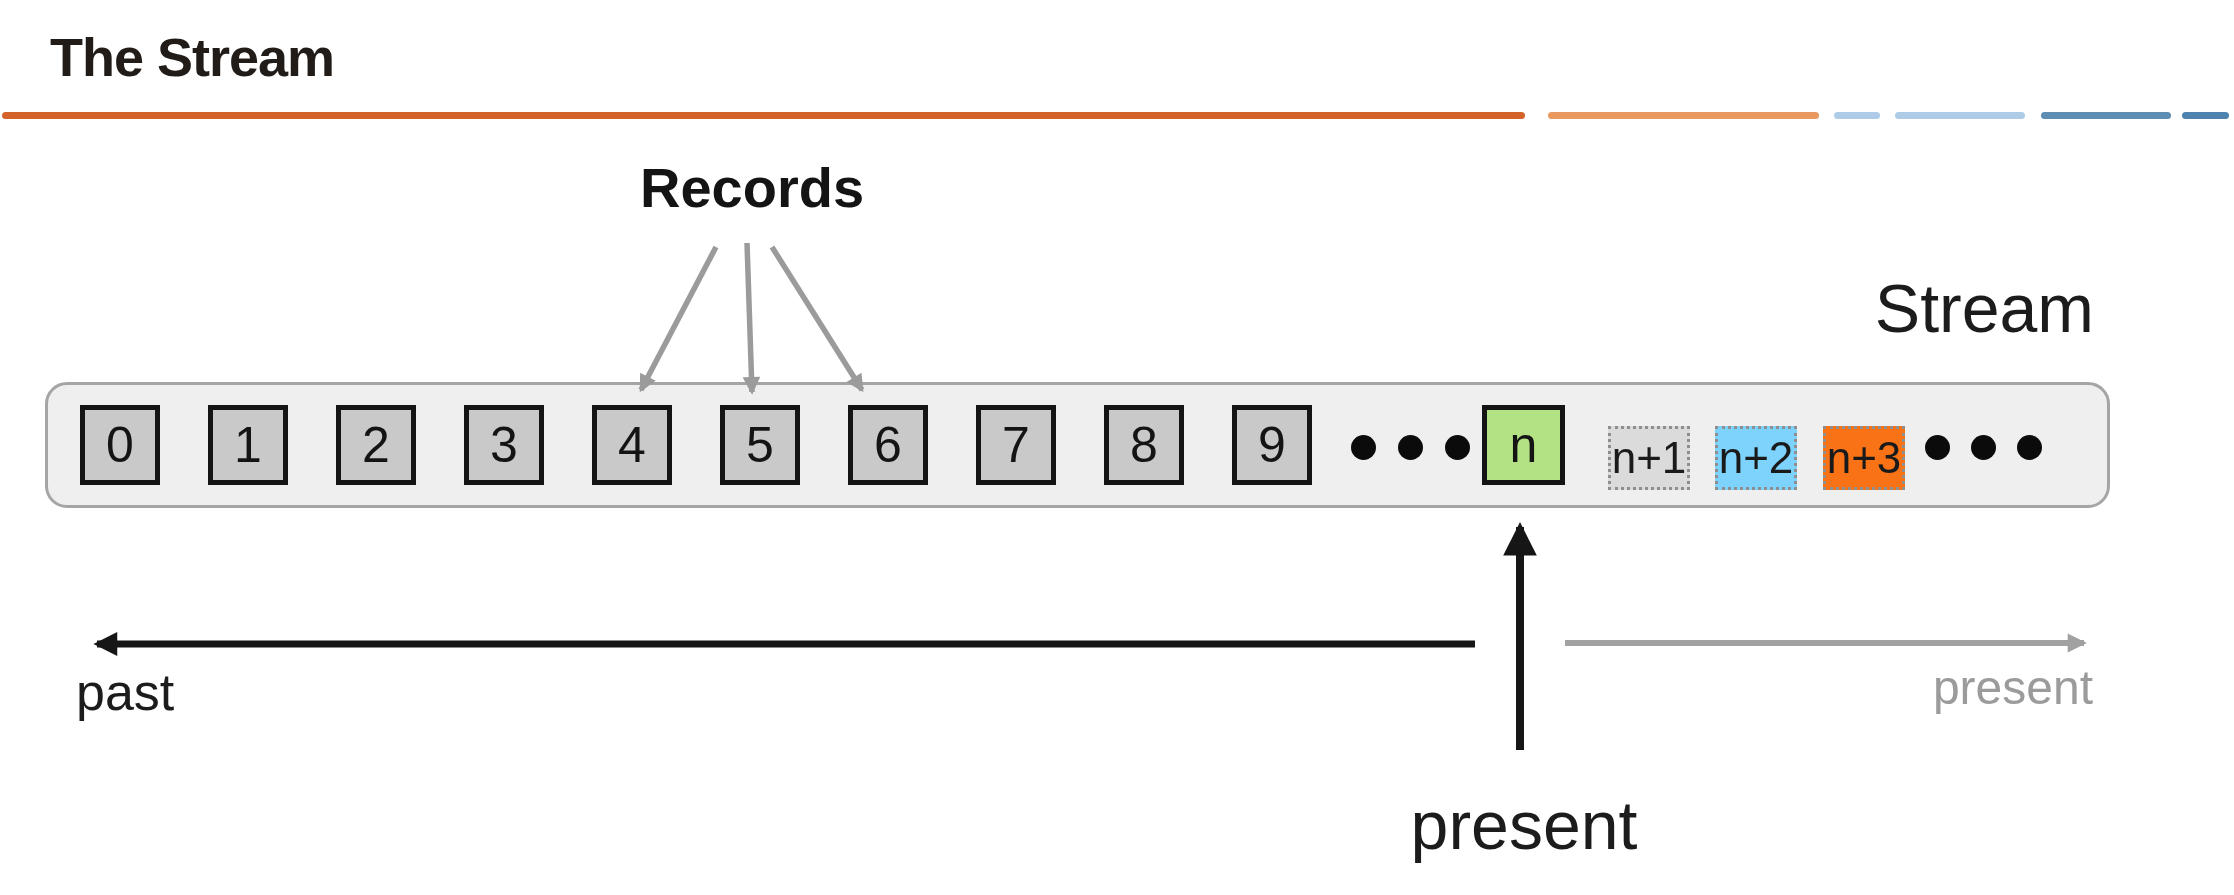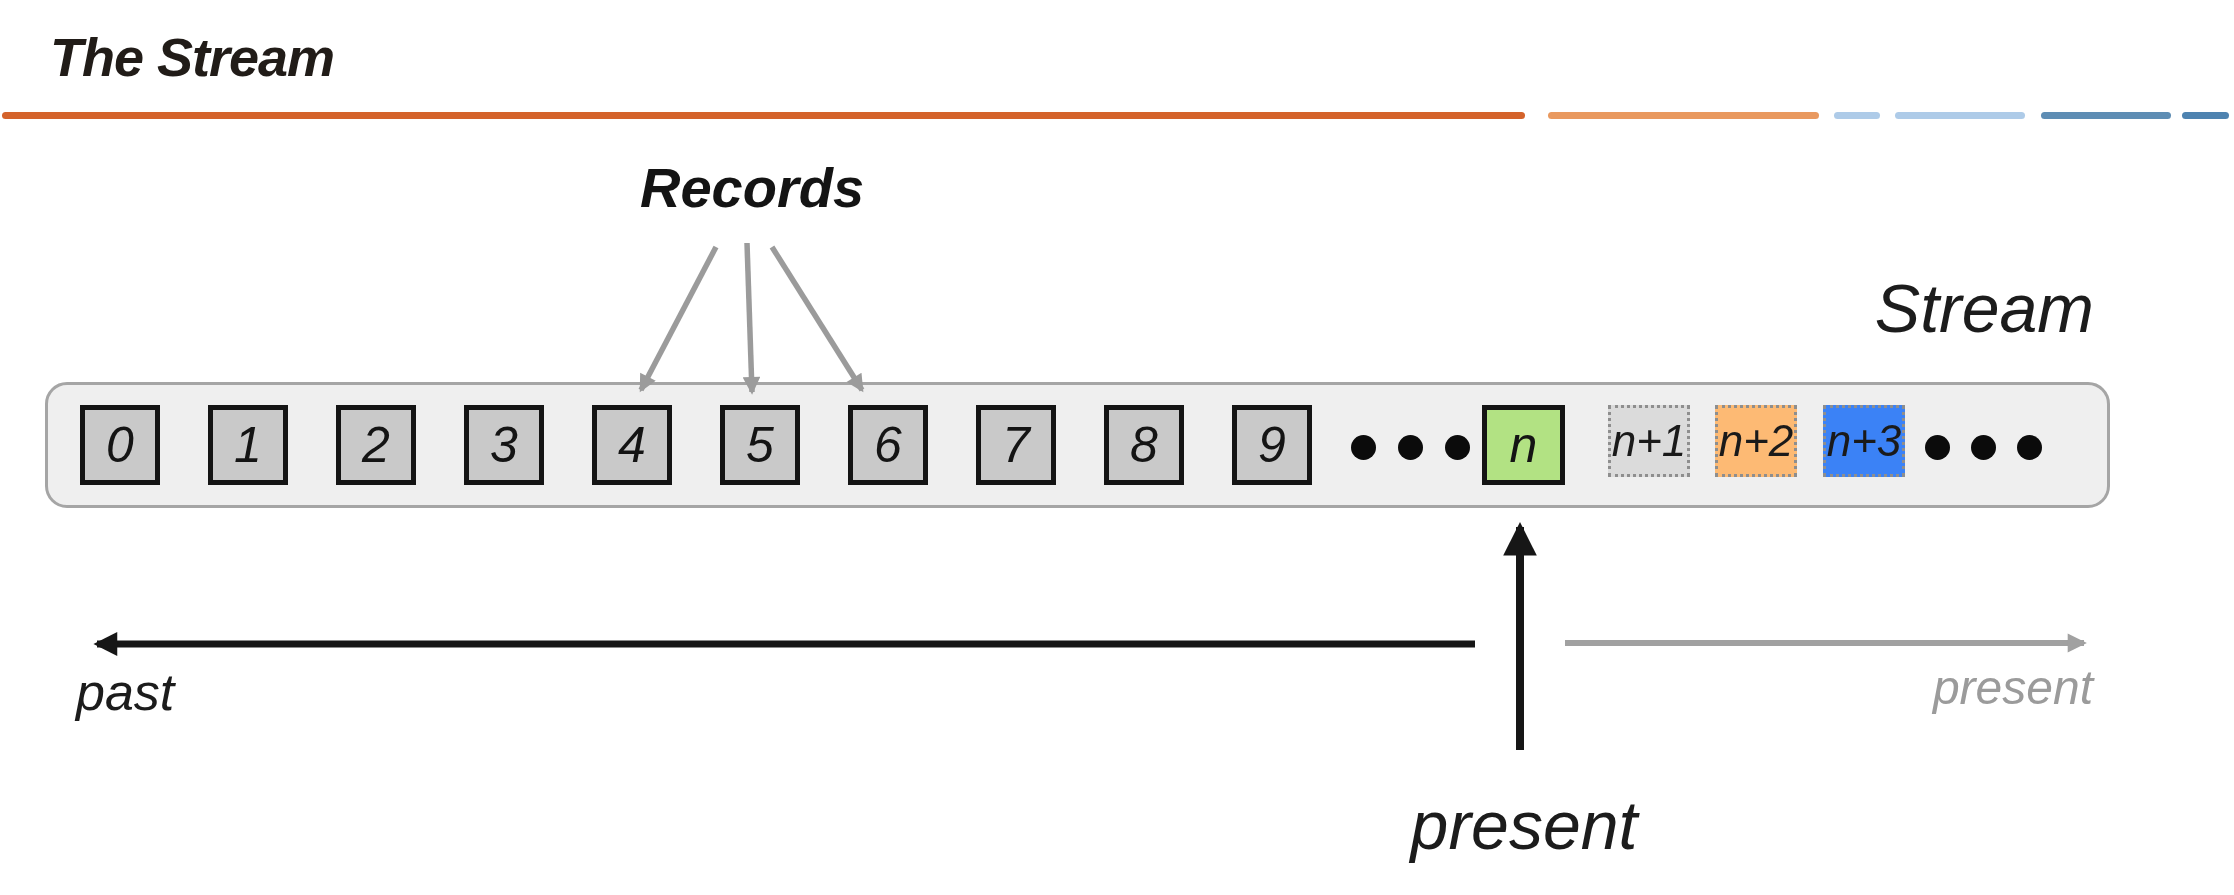--- a/index.html
+++ b/index.html
@@ -1,34 +1,34 @@
 <!DOCTYPE html>
 <html><head>
 <meta charset="utf-8">
 <style>
   html,body{margin:0;padding:0;background:#ffffff;}
   .slide{
     position:relative;width:2234px;height:895px;background:#ffffff;overflow:hidden;
-    font-family:"Liberation Sans", sans-serif;color:#1c1c1c;font-style:italic;
+    font-family:"Liberation Sans", sans-serif;color:#1c1c1c;
   }
   .abs{position:absolute;}
   
   .title{left:50px;top:26px;font-size:54px;font-weight:700;letter-spacing:-1px;color:#211c18;white-space:nowrap;}
   .rule-seg{top:112px;height:7px;border-radius:4px;}
   
   .records-label{left:640px;top:155px;width:212px;text-align:right;font-size:56px;font-weight:700;color:#141414;}
   .stream-caption{right:140px;top:269px;font-size:68px;font-weight:400;color:#1c1c1c;white-space:nowrap;}
   
   .stream-track{left:45px;top:382px;width:2065px;height:126px;border:3px solid #a5a5a5;border-radius:22px;box-sizing:border-box;}
   
   .rec{top:405px;width:80px;height:80px;border:5px solid #141414;box-sizing:border-box;
        display:flex;align-items:center;justify-content:center;font-size:50px;color:#141414;}
   .rec-current{top:405px;width:83px;height:80px;border:5px solid #141414;box-sizing:border-box;
        display:flex;align-items:center;justify-content:center;font-size:50px;color:#141414;}
-  .rec-future{top:405px;width:82px;height:72px;border:3px dotted #8e8e8e;box-sizing:border-box;
+  .rec-future{top:426px;width:82px;height:64px;border:3px dotted #8e8e8e;box-sizing:border-box;
        display:flex;align-items:center;justify-content:center;font-size:44px;color:#1a1a1a;white-space:nowrap;overflow:visible;}
   .dot{top:435px;width:25px;height:25px;border-radius:50%;}
   
   .past-label{left:76px;top:662px;font-size:52px;color:#1c1c1c;}
   .future-label{right:141px;top:660px;font-size:48px;}
   .present-label{left:1388px;top:786px;width:272px;text-align:center;font-size:68px;color:#1c1c1c;}
   svg.overlay{position:absolute;left:0;top:0;pointer-events:none;}
 </style>
 </head>
 <body>
@@ -61,22 +61,22 @@
   <div class="abs rec" style="left: 1104px; background-color: rgb(201, 201, 201);">8</div>
   <div class="abs rec" style="left: 1232px; background-color: rgb(201, 201, 201);">9</div>
 
   <div class="abs dot" style="left: 1351px; background-color: rgb(11, 11, 11);"></div>
   <div class="abs dot" style="left: 1398px; background-color: rgb(11, 11, 11);"></div>
   <div class="abs dot" style="left: 1445px; background-color: rgb(11, 11, 11);"></div>
 
   <div class="abs rec-current" style="left: 1482px; background-color: rgb(178, 226, 131);">n</div>
 
   <div class="abs rec-future" style="left: 1608px; background-color: rgb(219, 219, 219);">n+1</div>
-  <div class="abs rec-future" style="left: 1715px; background-color: #fdba74;">n+2</div>
-  <div class="abs rec-future" style="left: 1823px; background-color: #3b82f6;">n+3</div>
+  <div class="abs rec-future" style="left: 1715px; background-color: #7dd3fc;">n+2</div>
+  <div class="abs rec-future" style="left: 1823px; background-color: #f97316;">n+3</div>
 
   <div class="abs dot" style="left: 1925px; background-color: rgb(11, 11, 11);"></div>
   <div class="abs dot" style="left: 1971px; background-color: rgb(11, 11, 11);"></div>
   <div class="abs dot" style="left: 2017px; background-color: rgb(11, 11, 11);"></div>
 
   <svg class="overlay" width="2234" height="895" viewBox="0 0 2234 895">
     <defs>
       <marker id="m-rec" viewBox="0 0 10 10" refX="8.5" refY="5" markerWidth="4.2" markerHeight="3.2" orient="auto">
         <path d="M0,0 L10,5 L0,10 z" fill="#9b9b9b"></path>
       </marker>

